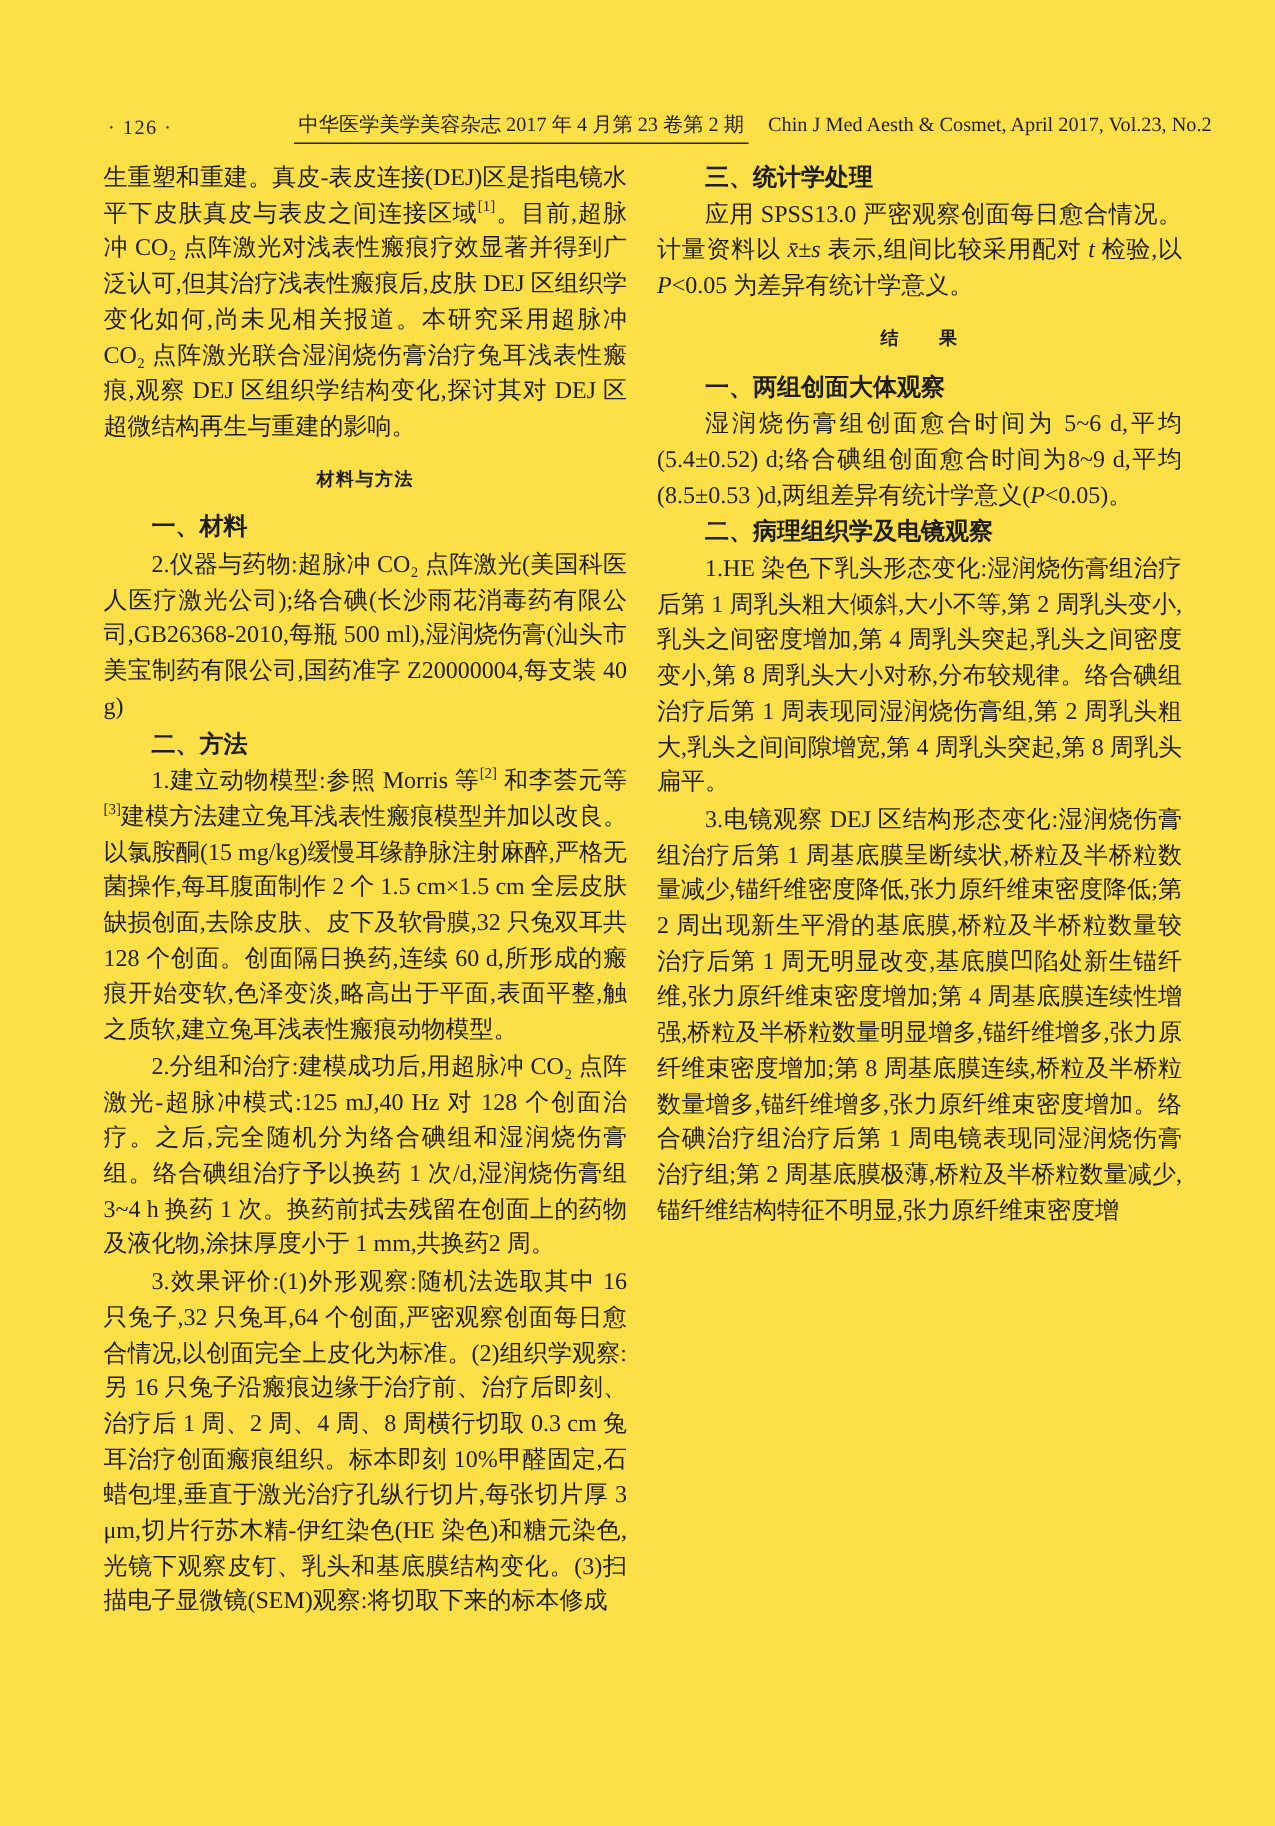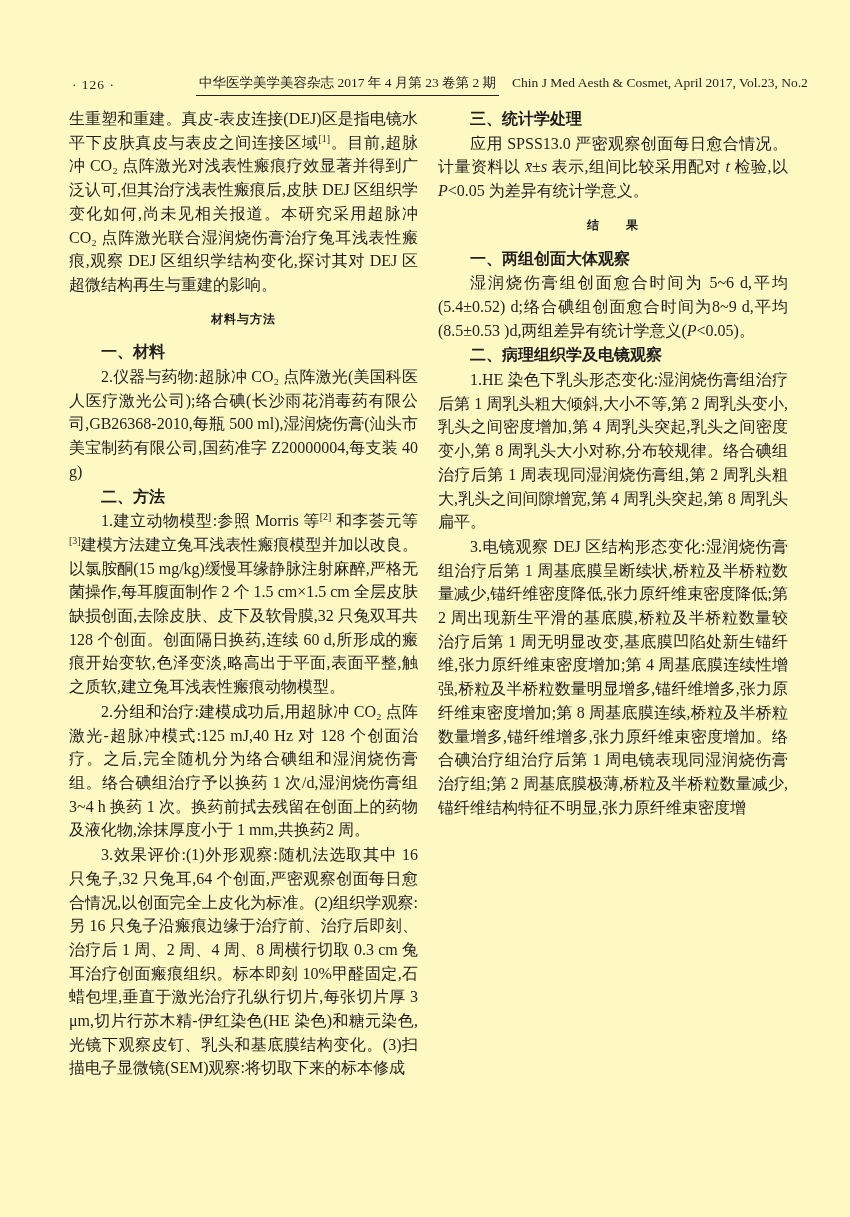--- a/index.html
+++ b/index.html
@@ -4,21 +4,21 @@
 <style>
   html, body { margin: 0; padding: 0; }
   body {
     width: 850px; height: 1217px;
     background: #f7f7f5;
     font-family: "Liberation Serif", "DejaVu Serif", serif;
   }
   .page {
     position: relative;
     width: 850px; height: 1217px;
-    background: #fef9c3;
+    background: #fde047;
     color: #1e1e1e;
     overflow: hidden;
   }
   
   .header { position: absolute; top: 74px; left: 72px; right: 52px; font-size: 13.5px; white-space: nowrap; }
   .pageno { position: absolute; left: 0; top: 3px; letter-spacing: 1px; }
   .htext  { position: absolute; left: 124px; top: 0; }
   .cn { display: inline-block; border-bottom: 1.5px solid #222; padding: 0 3px 3px 3px; }
   .en { display: inline-block; margin-left: 13px; }
   

